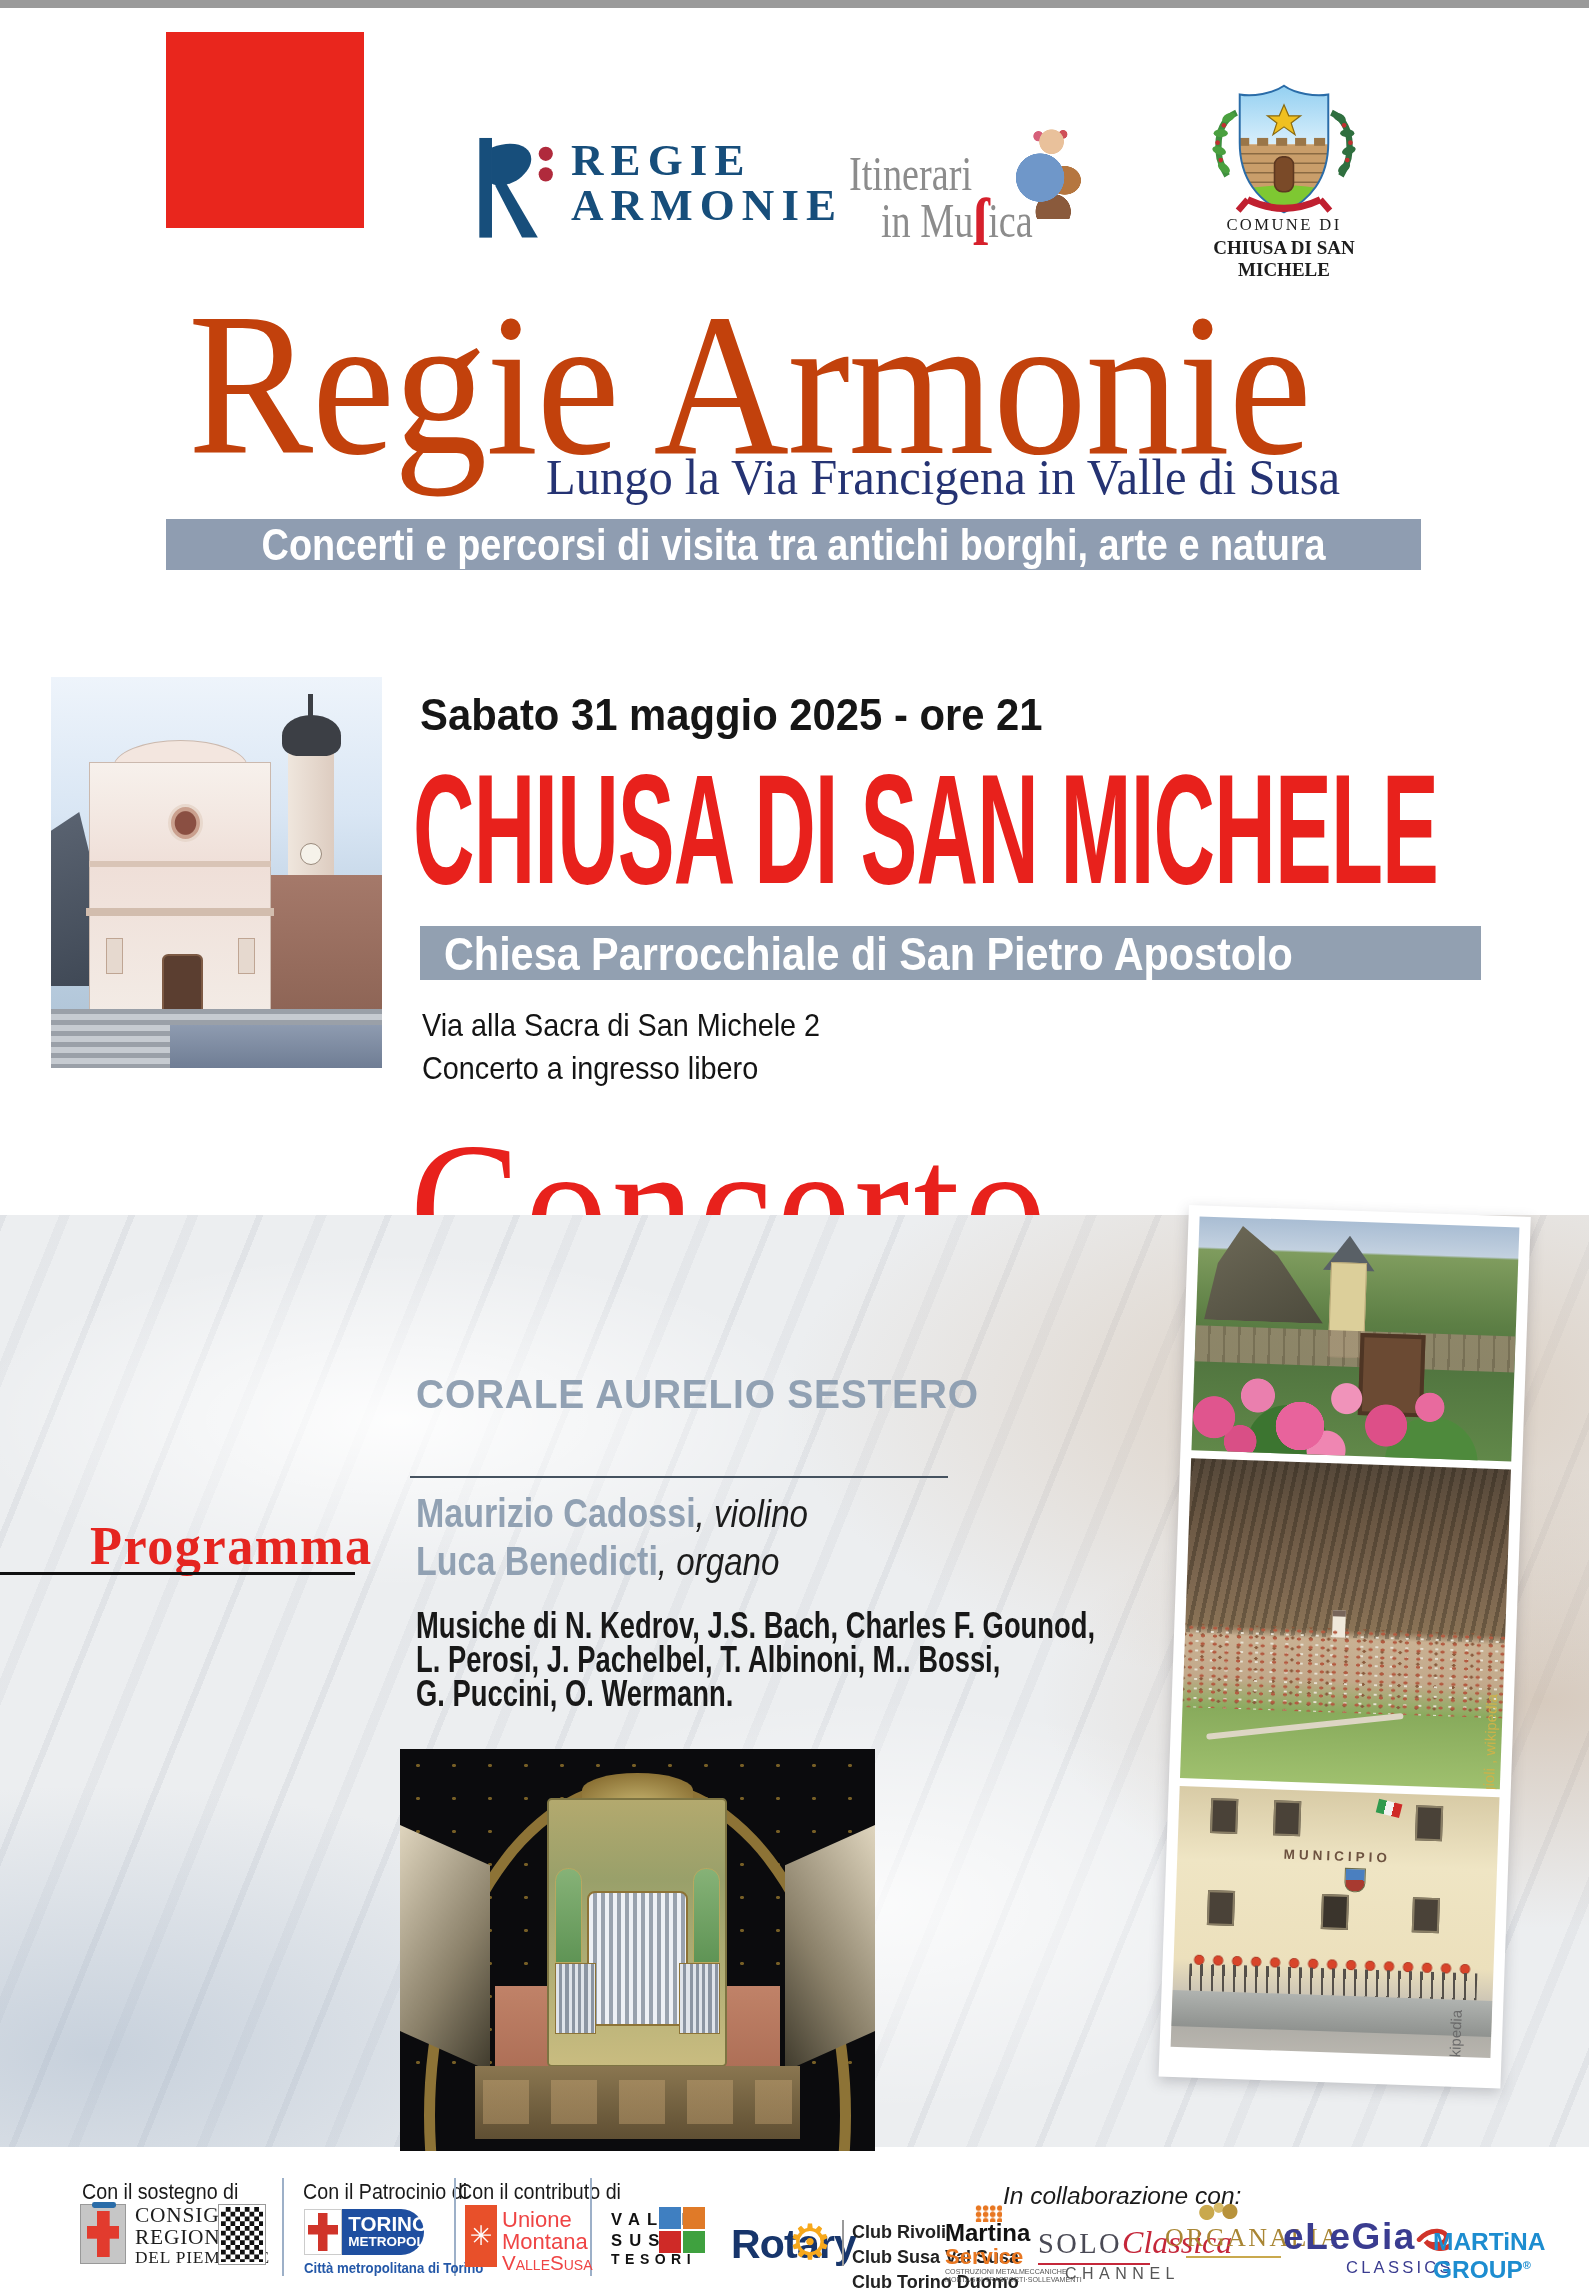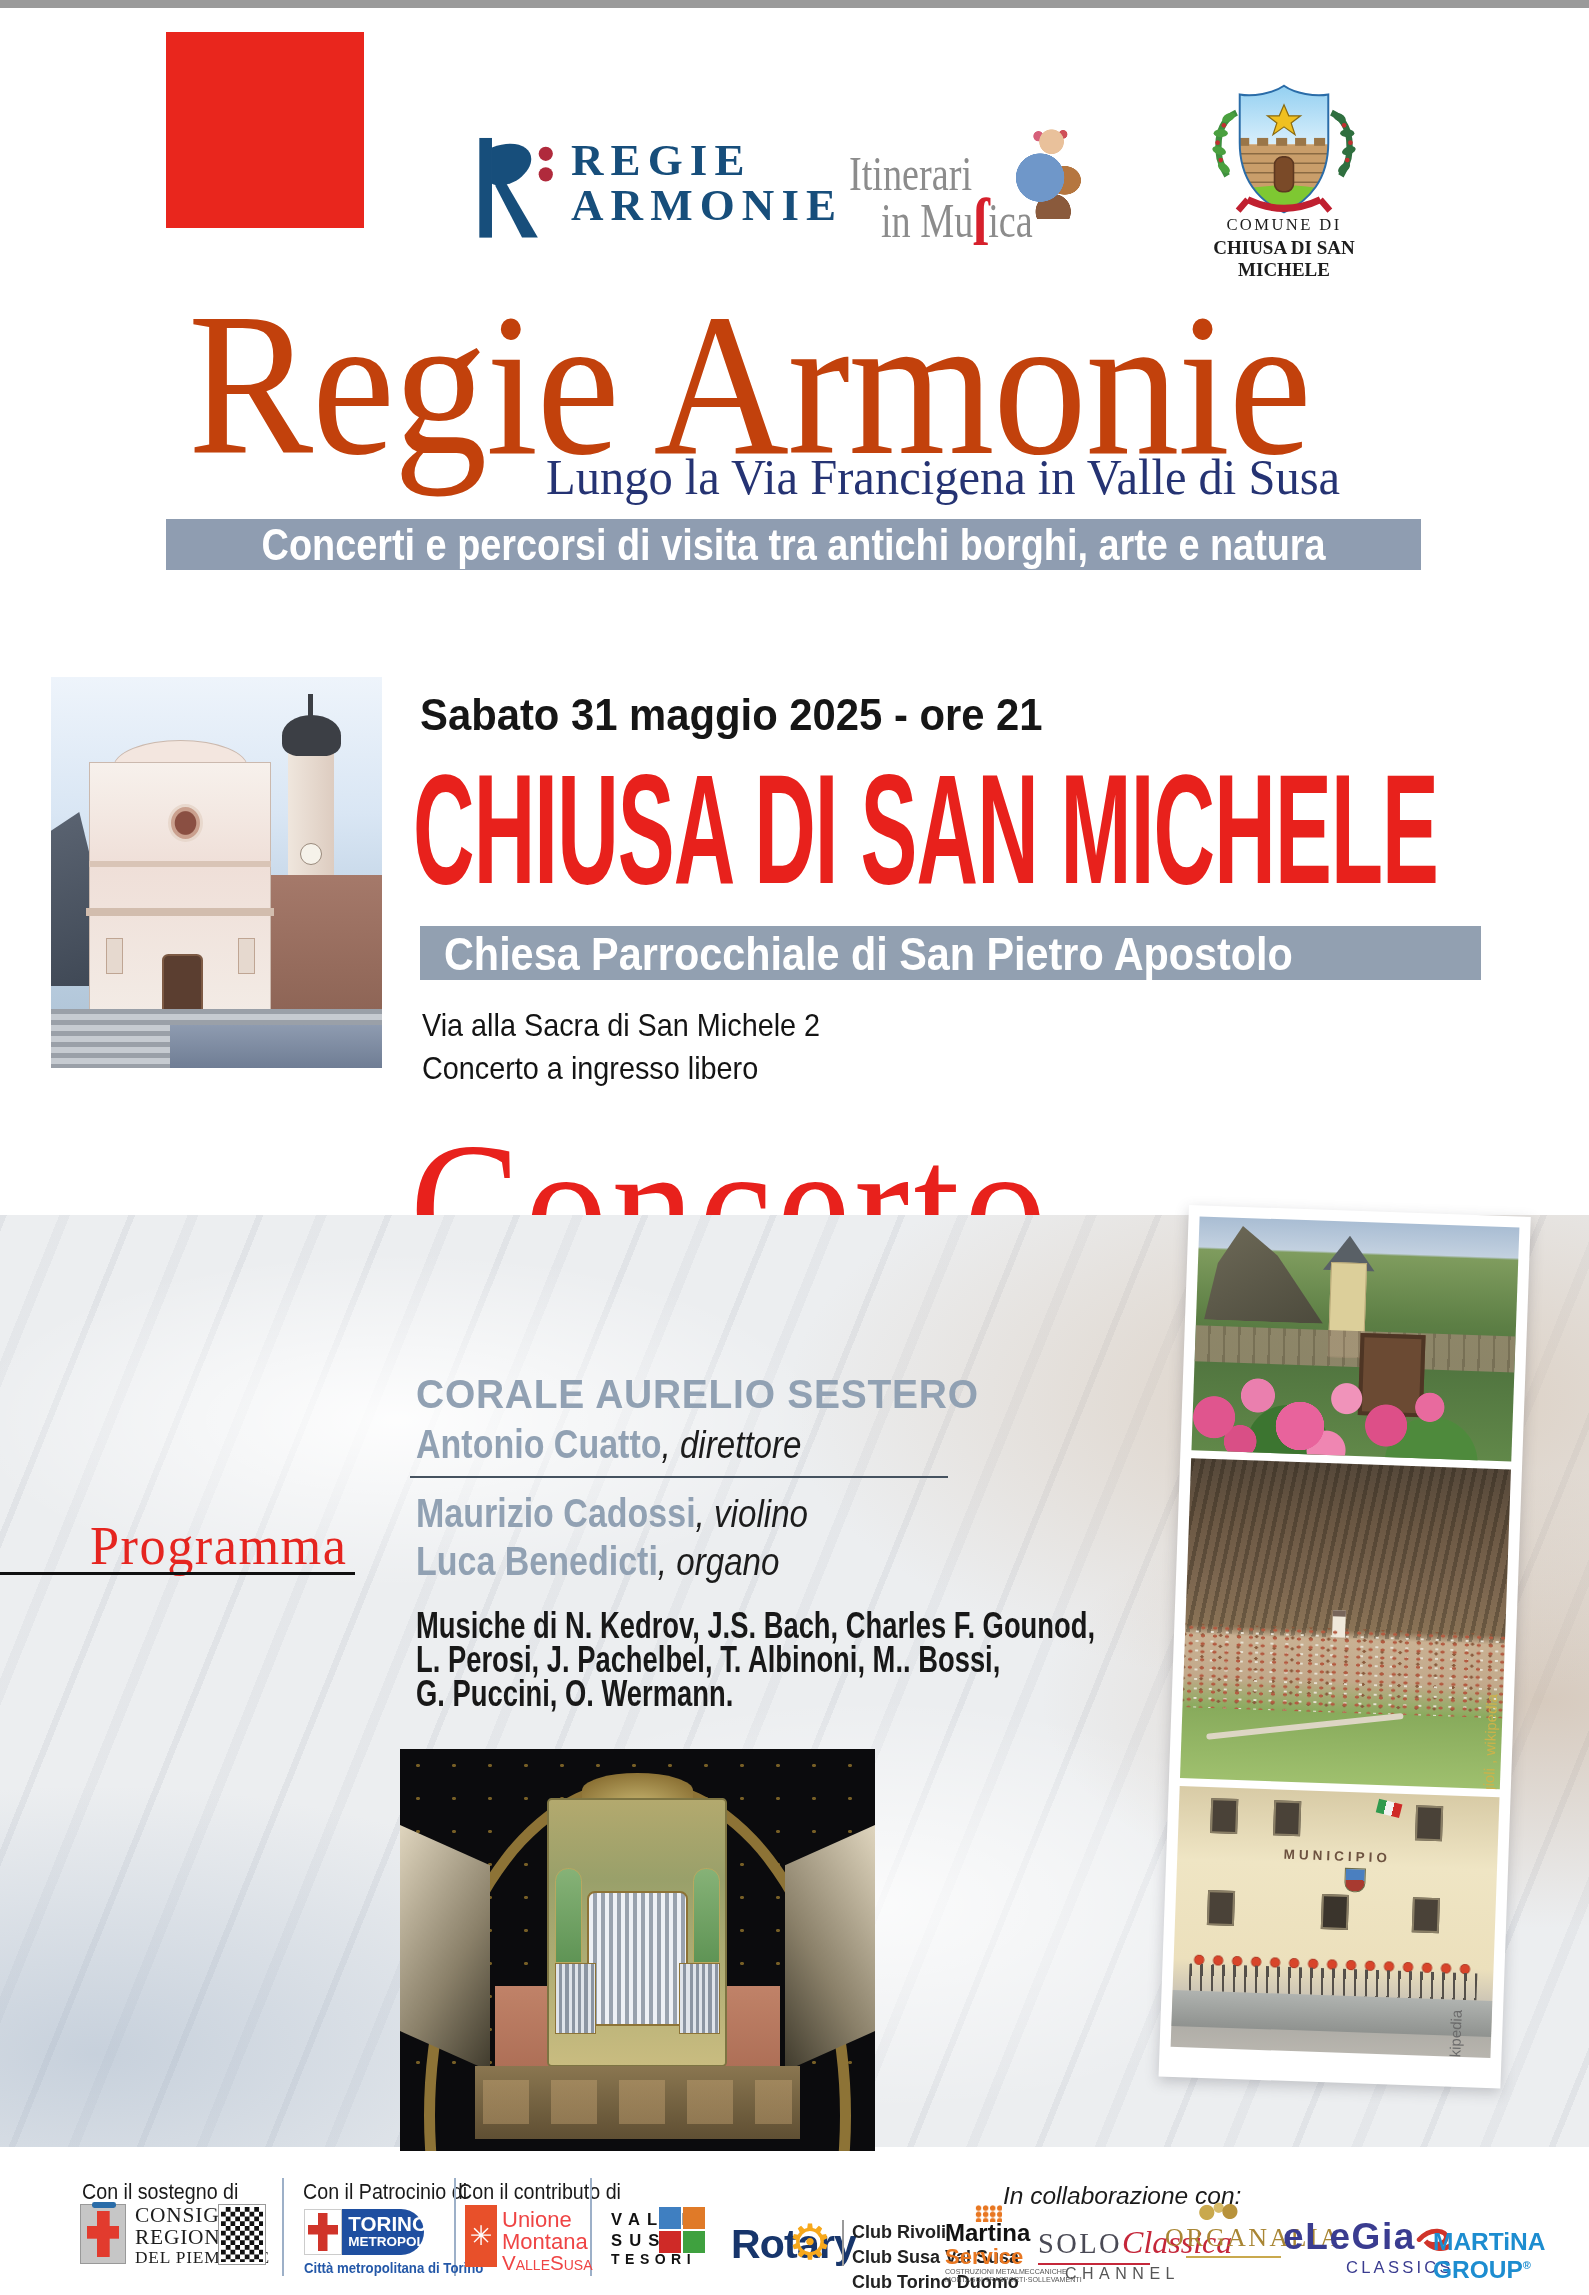--- a/index.html
+++ b/index.html
@@ -40,21 +40,21 @@
       radial-gradient(45% 35% at 97% 52%, rgba(188,158,128,.45), transparent 70%),
       radial-gradient(50% 40% at 6% 90%, rgba(148,168,192,.42), transparent 72%),
       radial-gradient(42% 34% at 55% 74%, rgba(255,255,255,.78), transparent 65%),
       radial-gradient(45% 30% at 25% 22%, rgba(255,255,255,.9), transparent 60%),
       repeating-linear-gradient(112deg, rgba(160,166,178,.15) 0 6.3px, transparent 6.3px 55px, rgba(160,166,178,.10) 55px 65px, transparent 65px 119px);}
 
   .slate{color:#91a1b3;font-weight:bold}
   .prog-name{font-size:40px}
   .prog-role{color:#1c1c1c;font-style:italic;font-weight:normal;font-size:39px}
   .musiche{font-weight:bold;font-size:36px;color:#181818;line-height:34px}
-  .programma{color:#e52520;font-weight:normal;font-size:55px;letter-spacing:1.6px}
+  .programma{color:#e52520;font-weight:bold;font-size:55px;letter-spacing:1.6px}
 
   
   .photo-church{left:51px;top:669px;width:331px;height:391px;overflow:hidden;
     background:linear-gradient(180deg,#eef4fb 0%,#d9e6f4 35%,#c2d4e6 60%,#a9bfd2 100%)}
   .pc-mtn{left:-24px;top:135px;width:95px;height:174px;background:linear-gradient(160deg,#5c6573,#3e4754);
     clip-path:polygon(0 20%,55% 0,100% 100%,0 100%)}
   .pc-facade{left:38px;top:85px;width:182px;height:261px;background:linear-gradient(180deg,#f7f1ec 0%,#efdfd8 40%,#f3ece6 100%);
     border:0.8px solid #cbb9ae}
   .pc-pediment{left:62px;top:63px;width:135px;height:55px;background:#f3e6df;border-radius:50% 50% 0 0;border:0.8px solid #cbb9ae}
   .pc-rose{left:117px;top:127px;width:35px;height:38px;border-radius:50%;background:radial-gradient(#8a4f42 0 50%,#caa08e 55%);border:3.2px solid #e8d8cd}
@@ -339,23 +339,20 @@
       <div class="abs sp3-flowers"></div>
       <div class="abs sp3-rail"></div>
       <div class="abs sp3-base"></div>
       <div class="credit" style="right:27px;bottom:47px;color:#6b6b6b">C.Barella, wikipedia</div>
     </div>
   </div>
 
   <div class="abs slate" style="left:416px;top:1363px;font-size:41px;letter-spacing:0.8px">
     <span class="cx" style="transform:scaleX(.95)">CORALE AURELIO SESTERO</span>
   </div>
-  <div class="abs nowrap" style="left:416px;top:1414px">
-    <span class="slate prog-name cx" style="transform:scaleX(.85)"><span>Antonio Cuatto</span><span class="prog-role">, direttore</span></span>
-  </div>
   <div class="abs" style="left:410px;top:1468px;width:538px;height:2.4px;background:#45525f"></div>
   <div class="abs nowrap" style="left:416px;top:1483px">
     <span class="slate prog-name cx" style="transform:scaleX(.85)"><span>Maurizio Cadossi</span><span class="prog-role">, violino</span></span>
   </div>
   <div class="abs nowrap" style="left:416px;top:1531px">
     <span class="slate prog-name cx" style="transform:scaleX(.85)"><span>Luca Benedicti</span><span class="prog-role">, organo</span></span>
   </div>
 
   <div class="abs serif programma" style="left:90px;top:1506px">
     <span class="cx" style="transform:scaleX(.95)">Programma</span>

